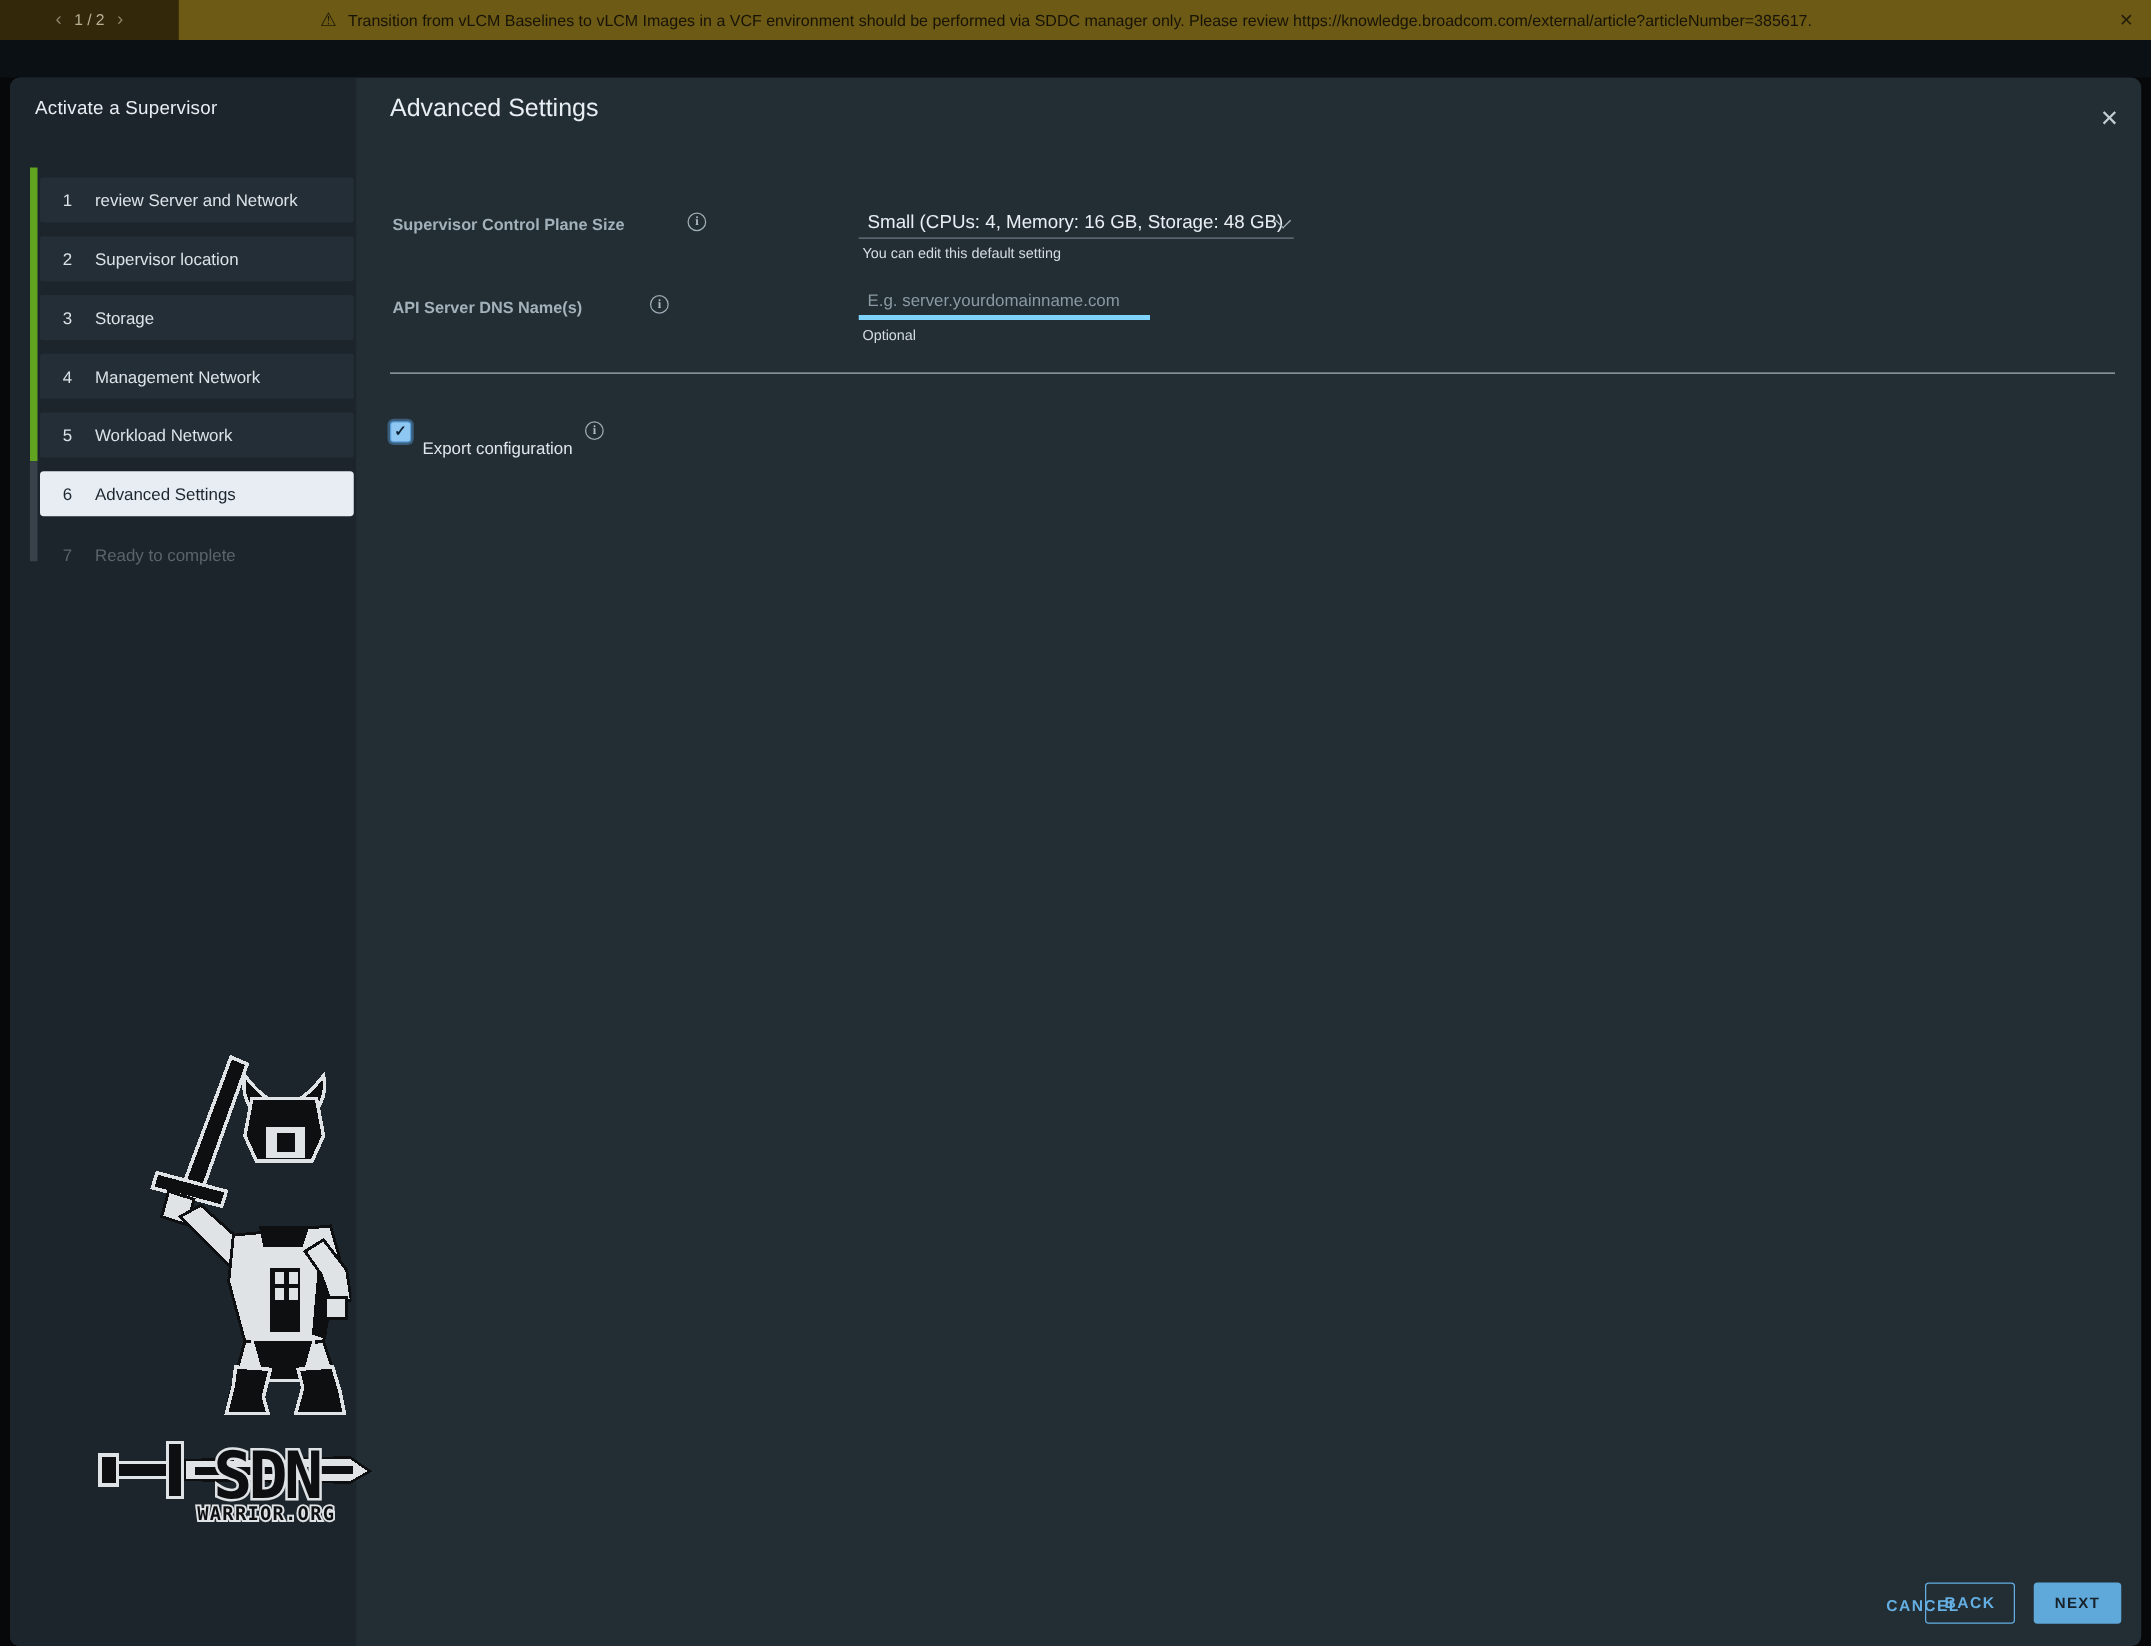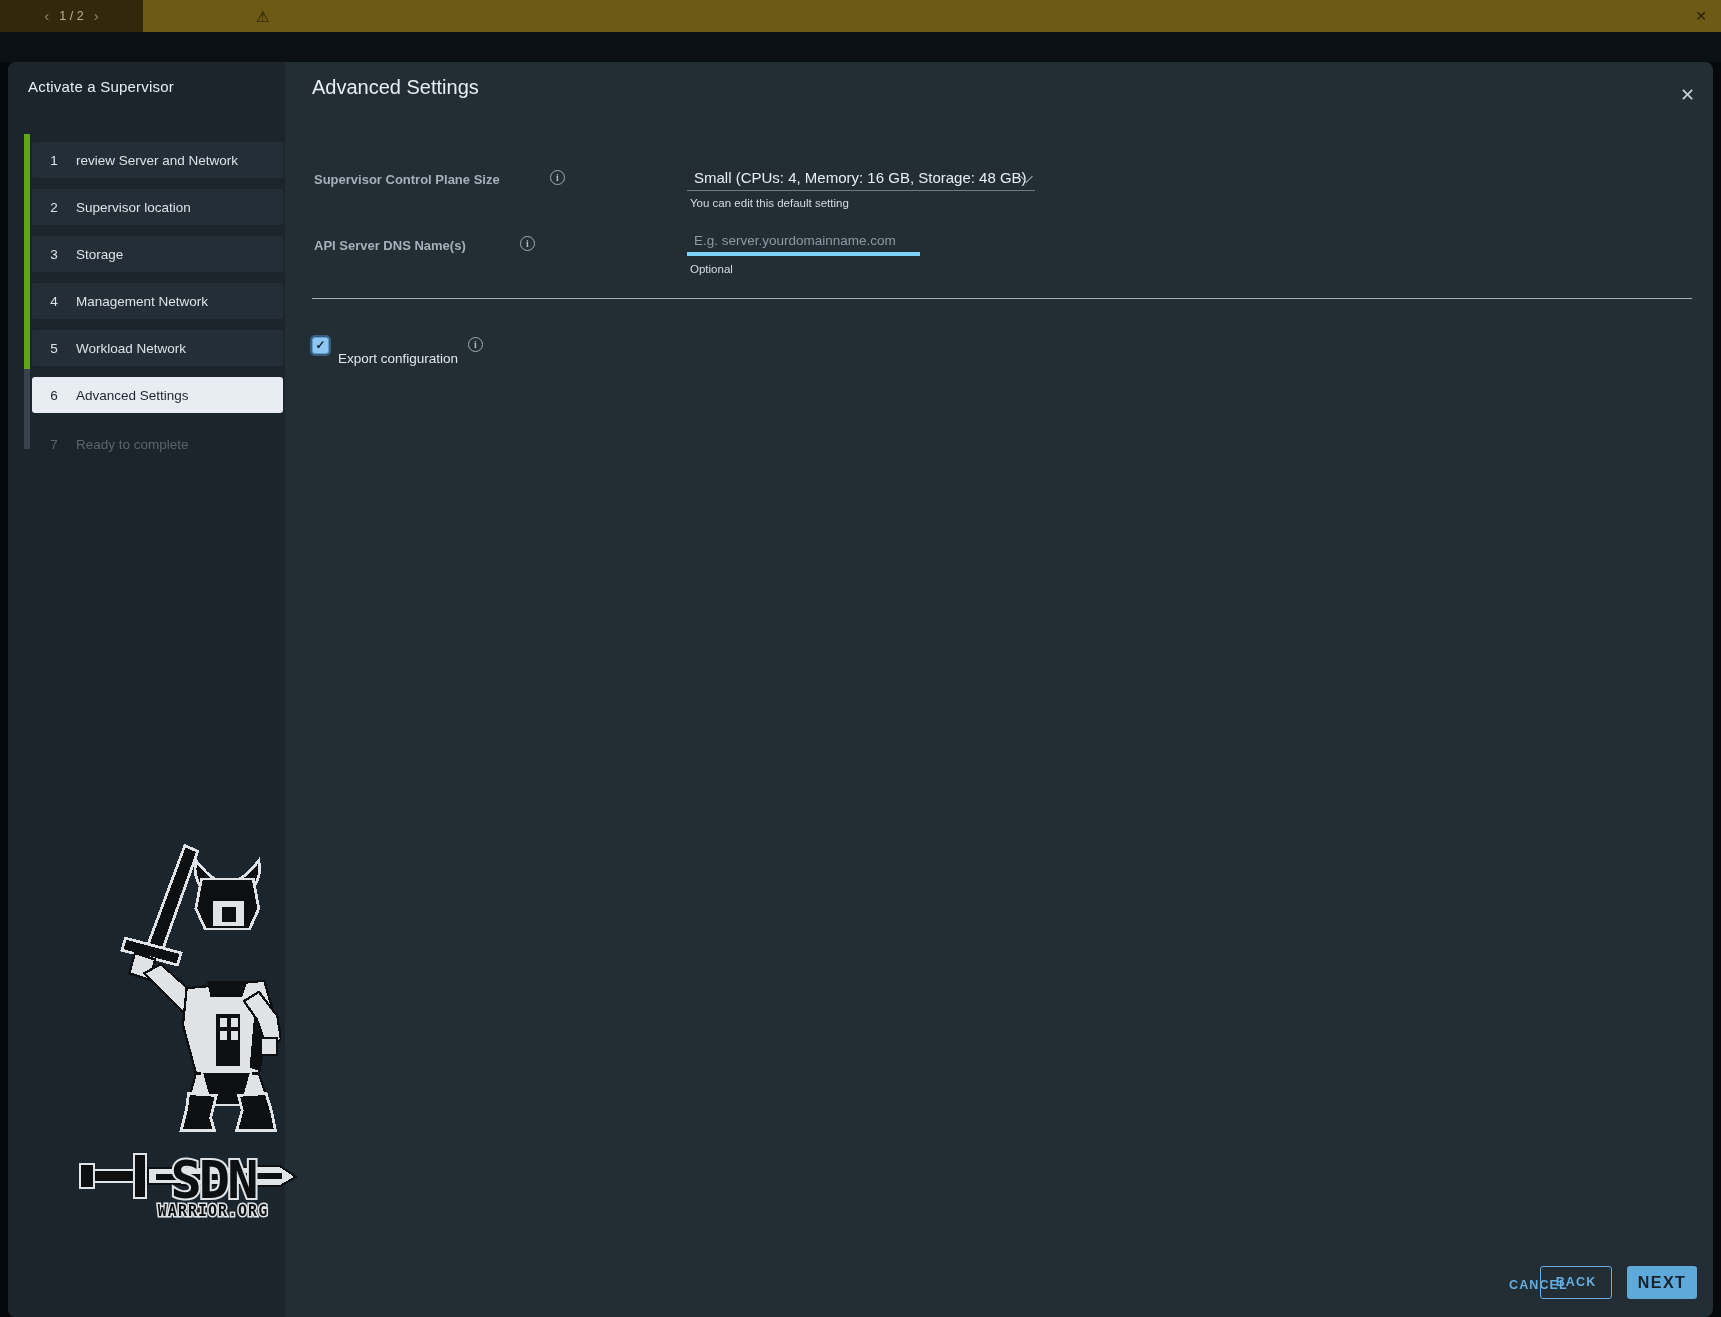--- a/index.html
+++ b/index.html
@@ -50,37 +50,38 @@
   #dns-input::placeholder { color:#8a99a3; }
 
   #hr-sep { position:absolute; left:312px; top:298px; width:1380px; height:1px; background:#a6b0b7; }
 
   #export-checkbox { position:absolute; left:312px; top:337px; width:17px; height:17px; background:#8ec8f2; border:1px solid #5b9fd8; border-radius:3px; box-shadow:0 0 0 2px rgba(84,150,210,.45); color:#0e2233; font-size:12px; font-weight:700; text-align:center; line-height:15px; cursor:pointer; }
   #export-label { position:absolute; left:338px; top:339px; font-size:13.5px; color:#dfe6ea; }
 
   
   #btn-cancel { position:absolute; left:1448px; top:1272px; color:#64aee2; font-size:12.5px; font-weight:700; letter-spacing:.09em; cursor:pointer; padding:6px 8px; }
   #btn-back { position:absolute; left:1540px; top:1266px; width:72px; height:33px; border:1px solid #64aee2; border-radius:3px; color:#64aee2; font-size:12.5px; font-weight:700; letter-spacing:.09em; text-align:center; line-height:31px; cursor:pointer; background:transparent; }
-  #btn-next { position:absolute; left:1627px; top:1266px; width:70px; height:33px; background:#5fa8da; border-radius:3px; color:#17222b; font-size:16px; font-weight:700; letter-spacing:.09em; text-align:center; line-height:33px; cursor:pointer; }
+  #btn-next { position:absolute; left:1627px; top:1266px; width:70px; height:33px; background:#5fa8da; border-radius:3px; color:#17222b; font-size:12px; font-weight:700; letter-spacing:.09em; text-align:center; line-height:33px; cursor:pointer; }
 
   
   #warrior { position:absolute; left:88px; top:778px; }
   #sdn-logo { position:absolute; left:50px; top:1078px; }
 </style>
 </head>
 <body>
 
 <div id="banner">
   <div id="banner-left">
     <span class="pg-arrow">‹</span>
     <span id="pg-text">1 / 2</span>
     <span class="pg-arrow">›</span>
   </div>
   <div id="banner-msg-wrap">
     <span id="warn-tri">⚠</span>
+    <span id="banner-msg">Transition from vLCM Baselines to vLCM Images in a VCF environment should be performed via SDDC manager only. Please review https://knowledge.broadcom.com/external/article?articleNumber=385617.</span>
   </div>
   <span id="banner-close">✕</span>
 </div>
 
 <div id="app-header">
   
   
   
   
   

